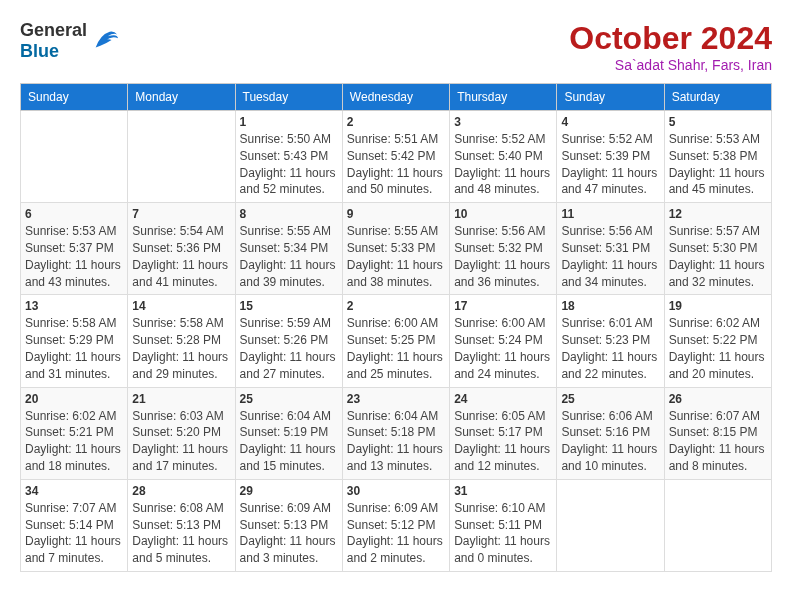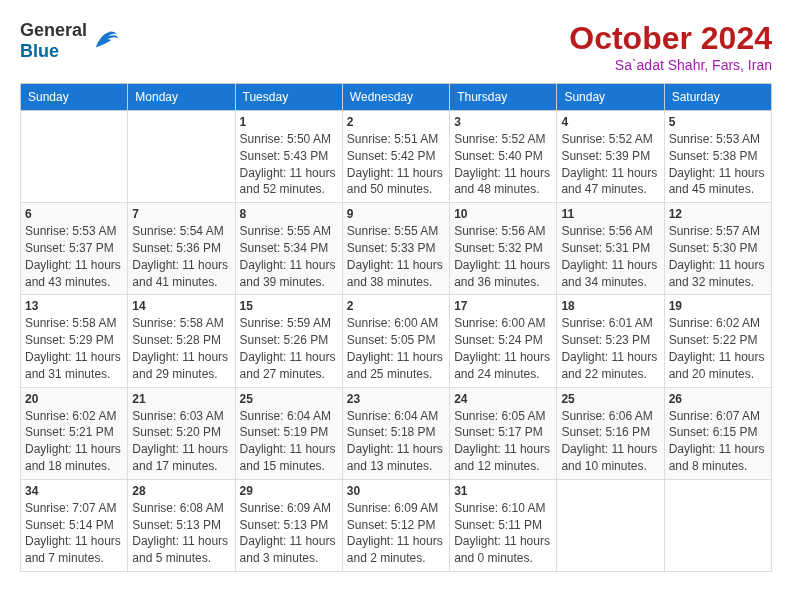--- a/index.html
+++ b/index.html
@@ -207,21 +207,21 @@
         </td>
         <td>
           <span class="day-number">15</span>
           <div class="day-info">Sunrise: 5:59 AM
 Sunset: 5:26 PM
 Daylight: 11 hours and 27 minutes.</div>
         </td>
         <td>
           <span class="day-number">2</span>
           <div class="day-info">Sunrise: 6:00 AM
-Sunset: 5:05 PM
+Sunset: 5:25 PM
 Daylight: 11 hours and 25 minutes.</div>
         </td>
         <td>
           <span class="day-number">17</span>
           <div class="day-info">Sunrise: 6:00 AM
 Sunset: 5:24 PM
 Daylight: 11 hours and 24 minutes.</div>
         </td>
         <td>
           <span class="day-number">18</span>
@@ -269,21 +269,21 @@
         </td>
         <td>
           <span class="day-number">25</span>
           <div class="day-info">Sunrise: 6:06 AM
 Sunset: 5:16 PM
 Daylight: 11 hours and 10 minutes.</div>
         </td>
         <td>
           <span class="day-number">26</span>
           <div class="day-info">Sunrise: 6:07 AM
-Sunset: 6:15 PM
+Sunset: 8:15 PM
 Daylight: 11 hours and 8 minutes.</div>
         </td>
       </tr>
       <tr>
         <td>
           <span class="day-number">34</span>
           <div class="day-info">Sunrise: 7:07 AM
 Sunset: 5:14 PM
 Daylight: 11 hours and 7 minutes.</div>
         </td>

